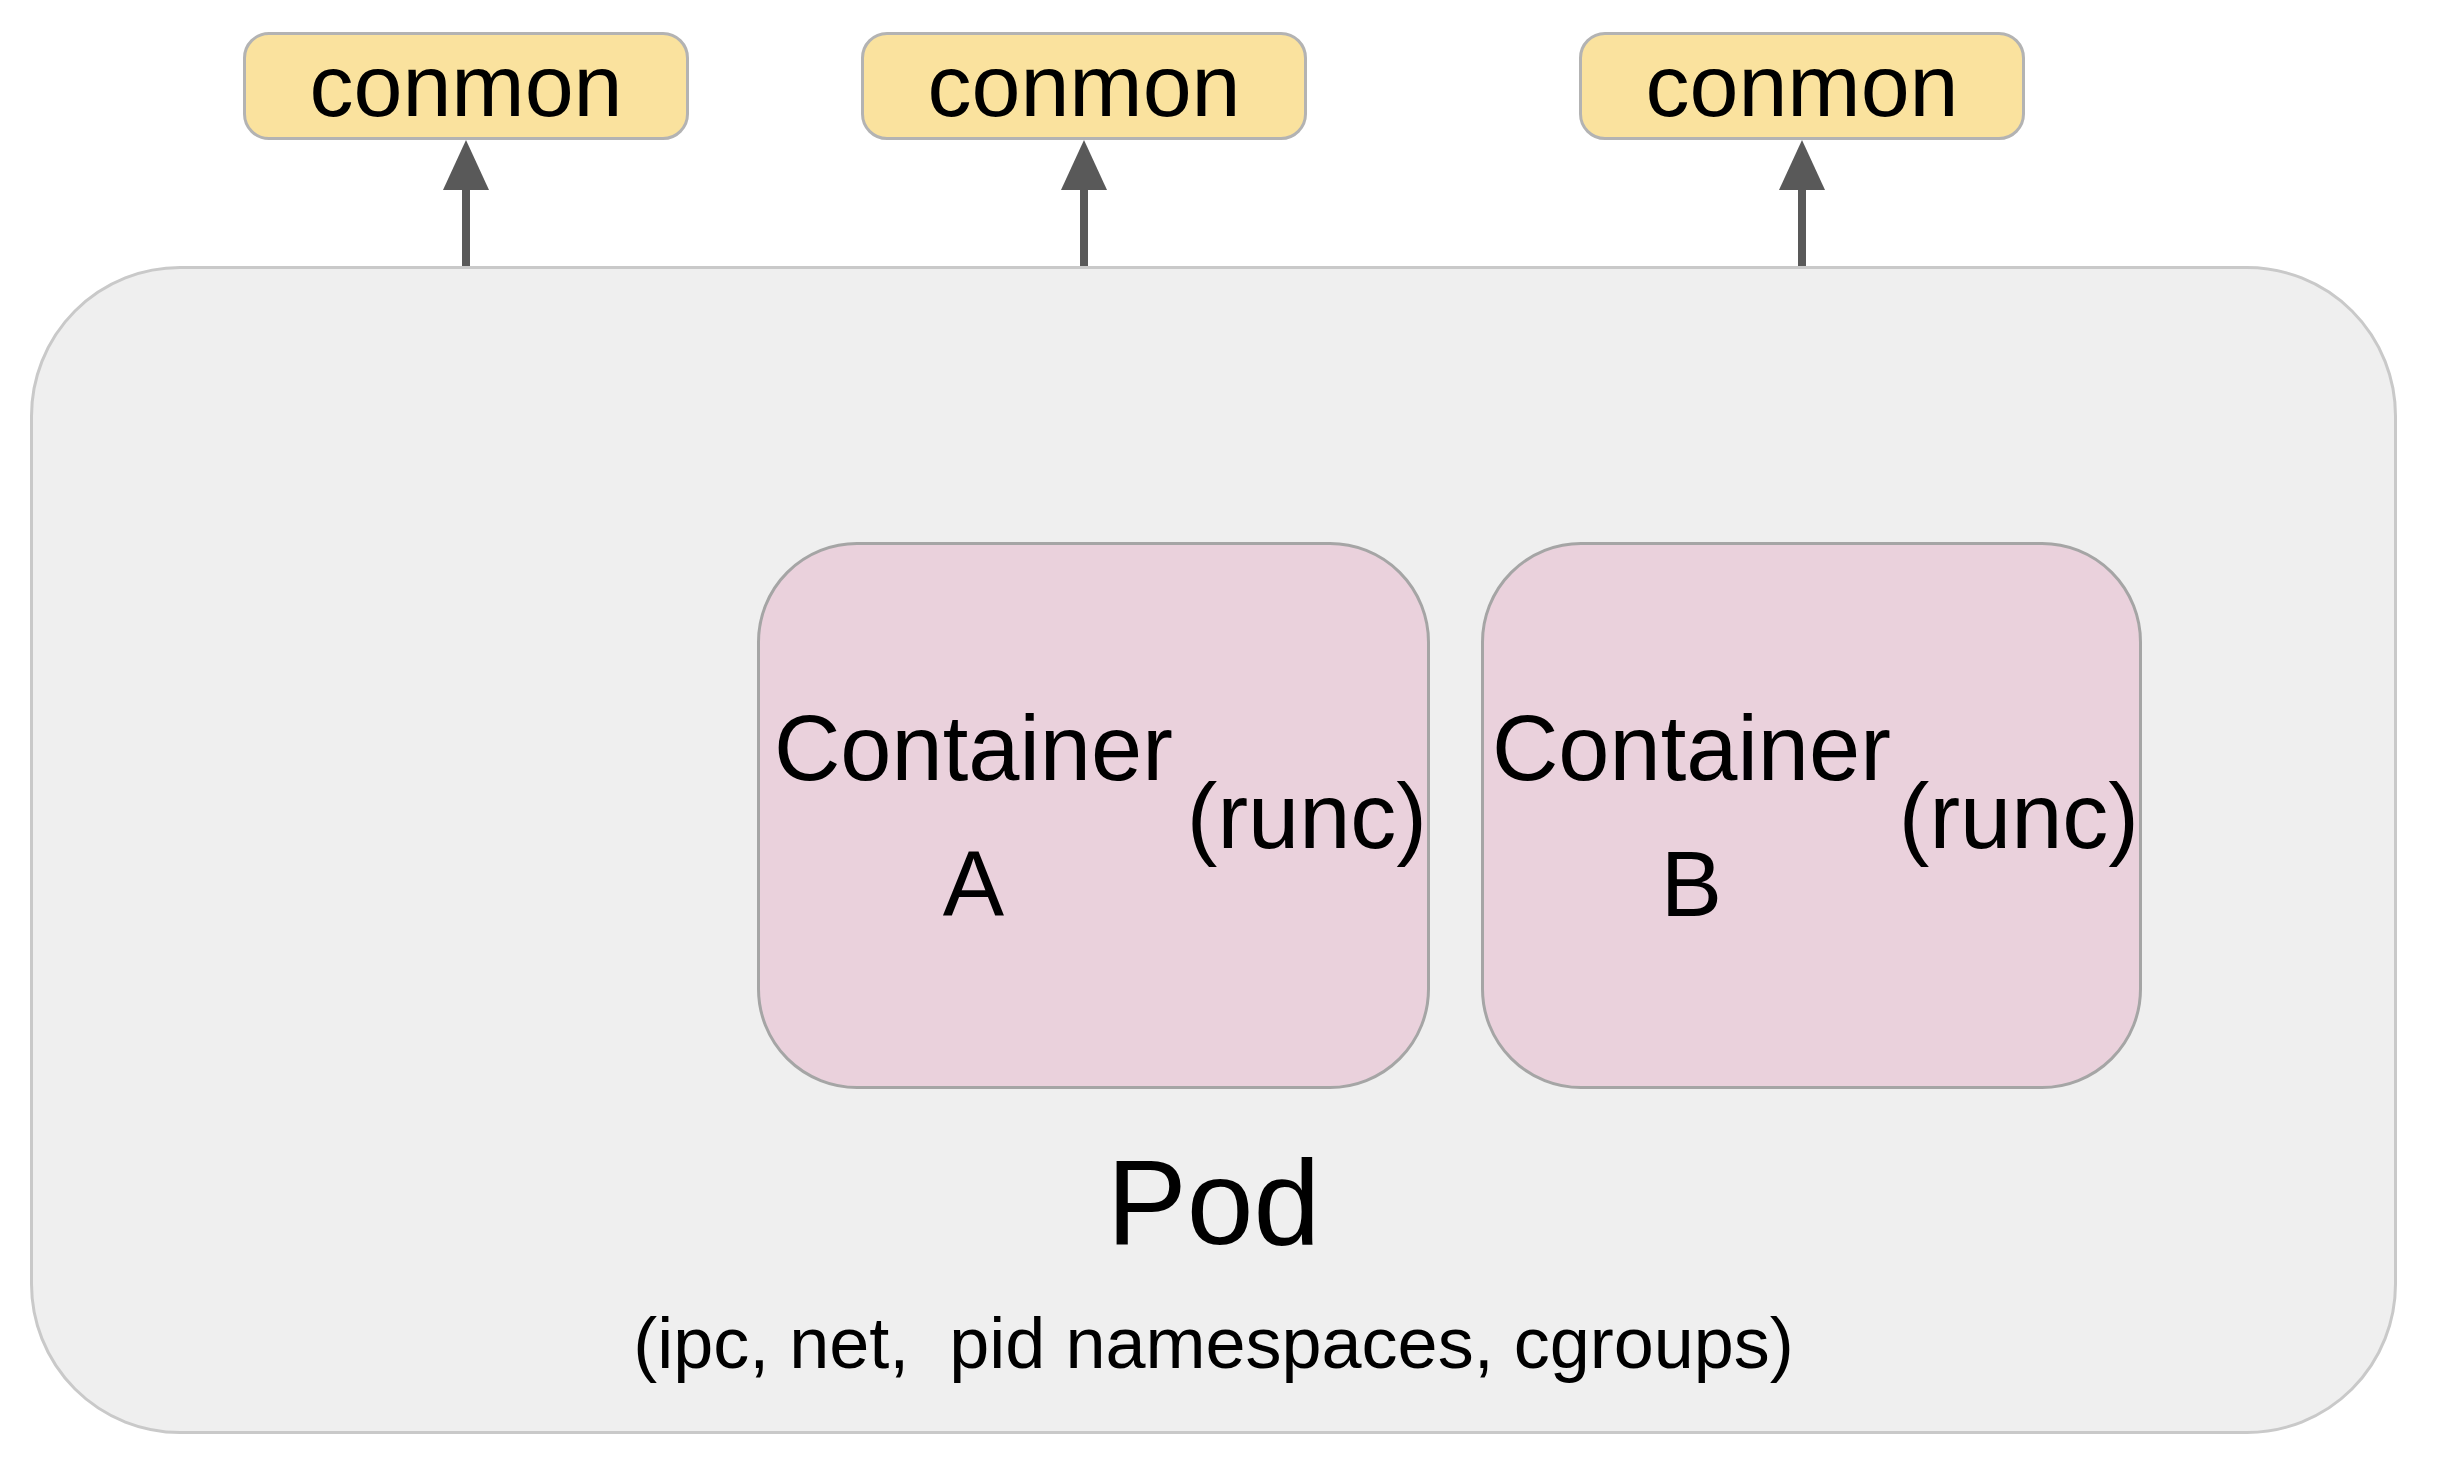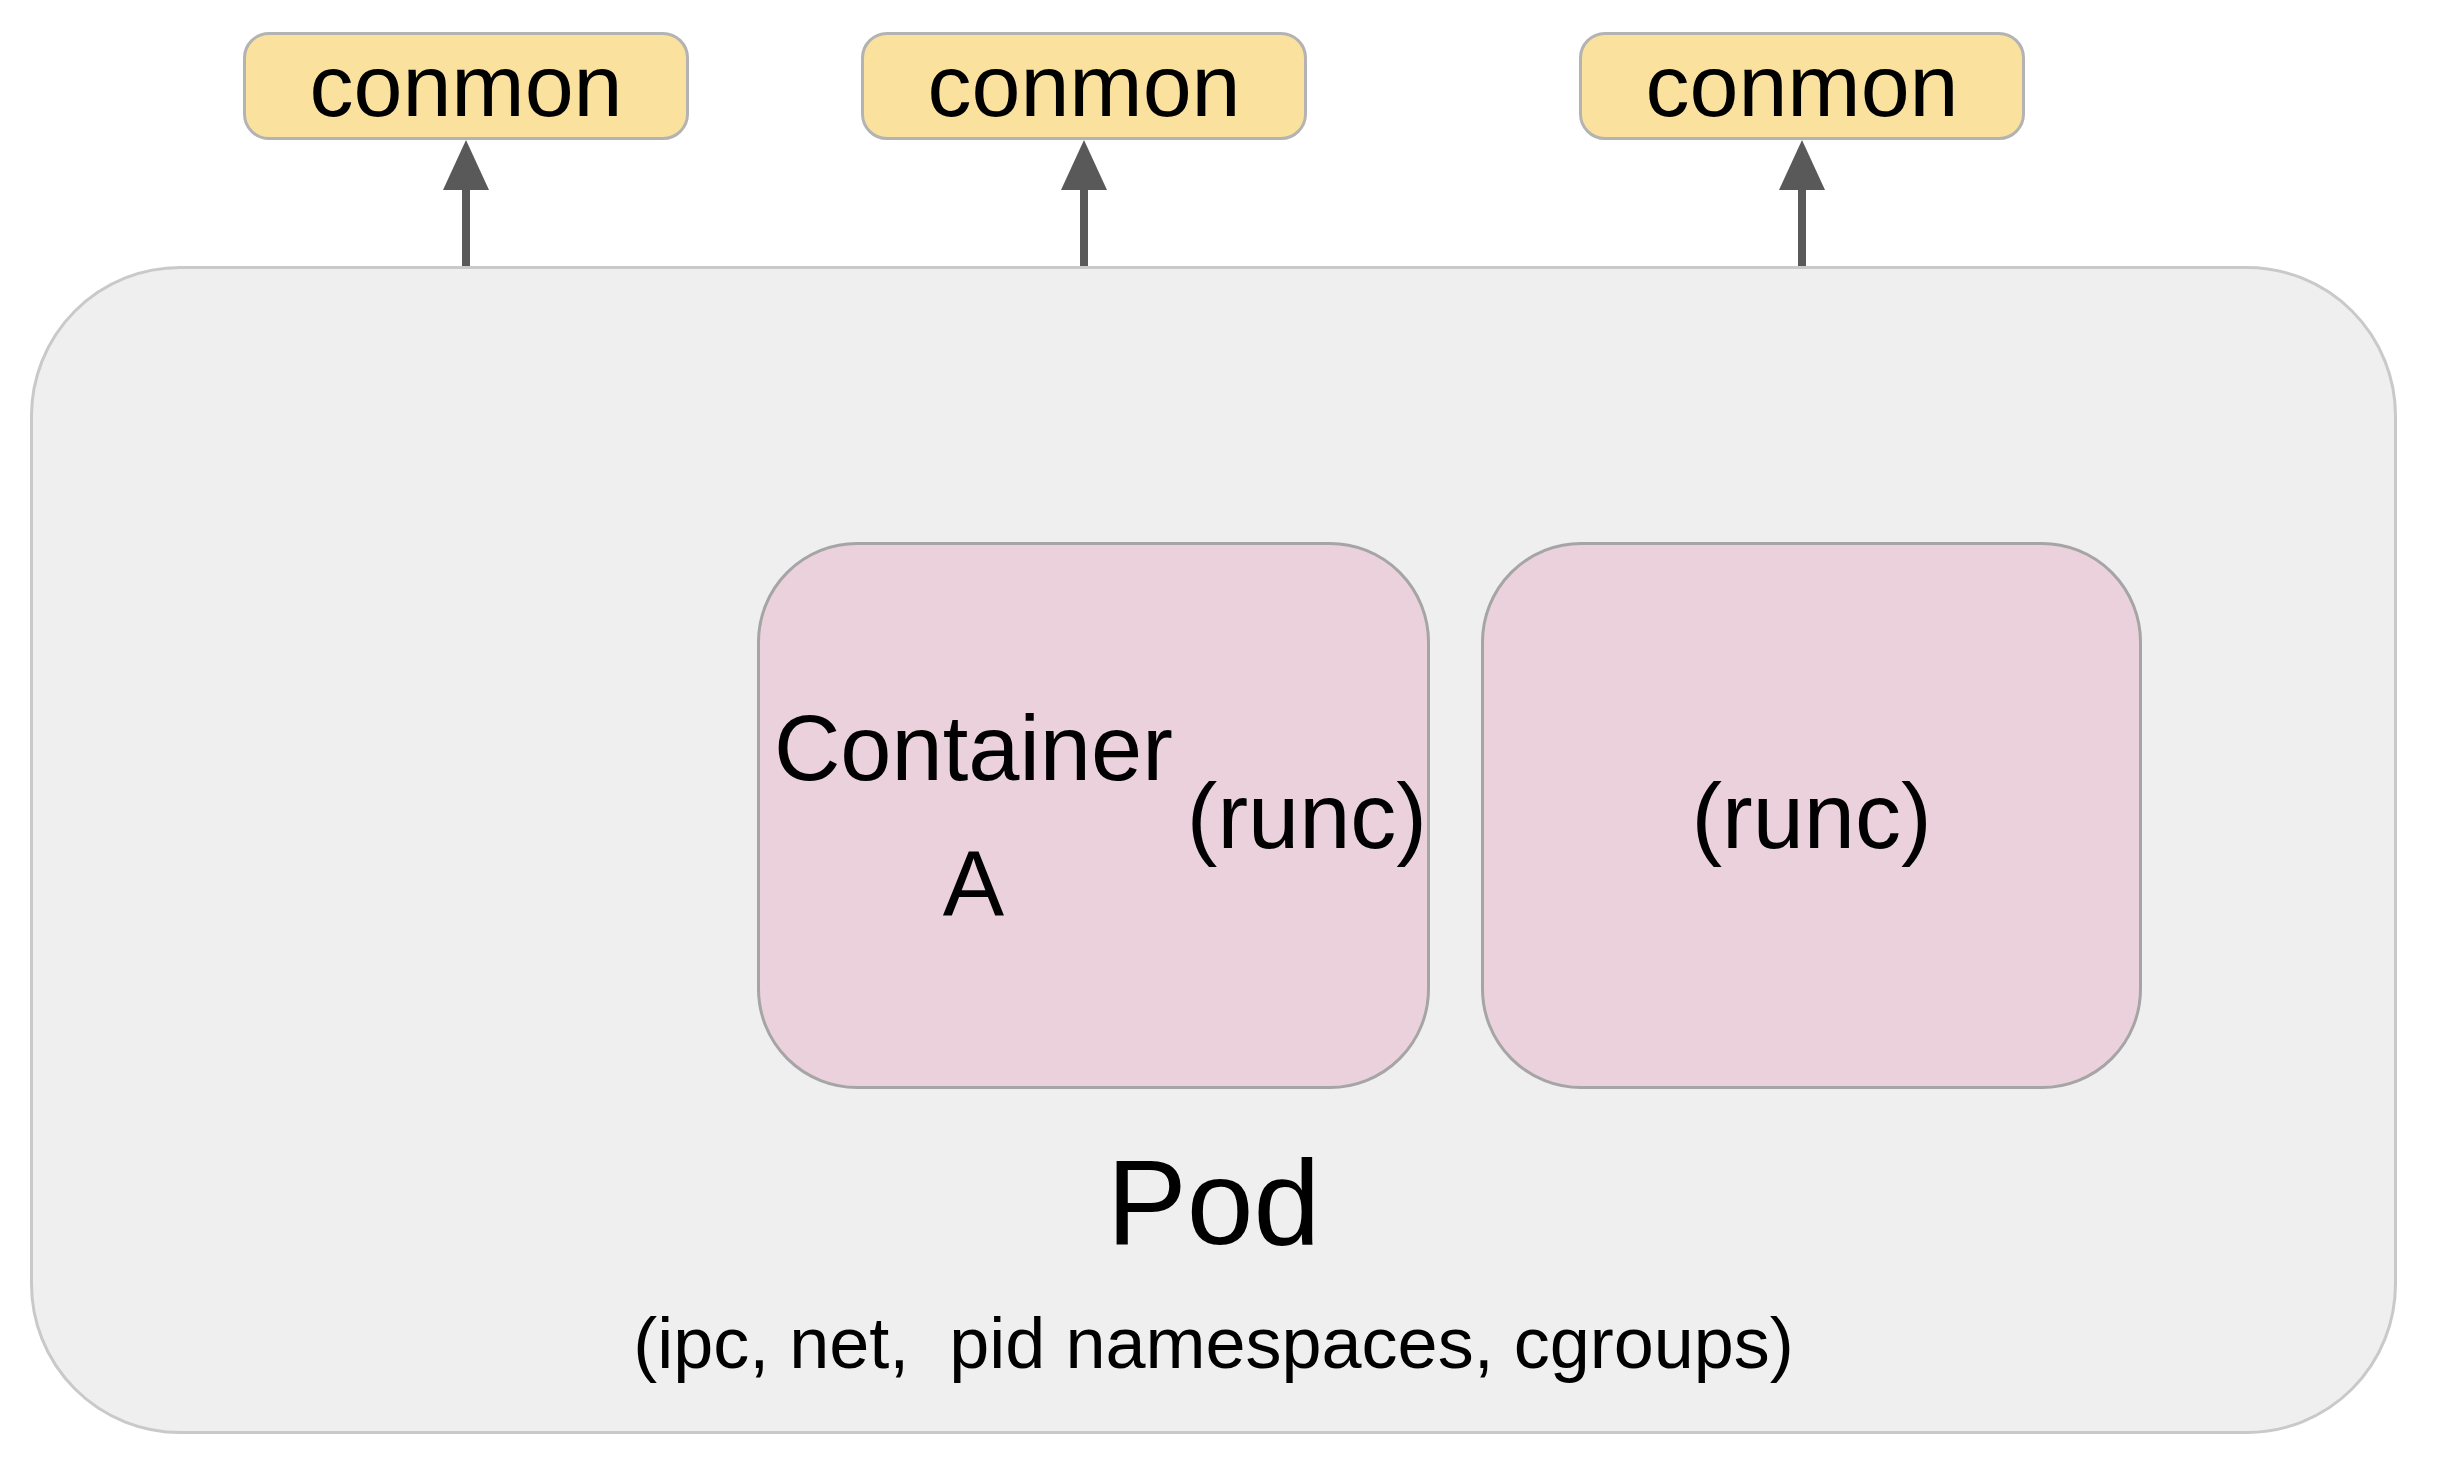--- a/index.html
+++ b/index.html
@@ -169,20 +169,21 @@
 
   <div class="pod">
 
 
     <div class="runc-box container-a">
       <span>Container A</span>
       <span>(runc)</span>
     </div>
 
     <div class="runc-box container-b">
+      <span>Container B</span>
       <span>(runc)</span>
     </div>
 
     <div class="pod-caption">
       <div class="pod-title">Pod</div>
       <div class="pod-subtitle">(ipc, net,  pid namespaces, cgroups)</div>
     </div>
 
   </div>
 

